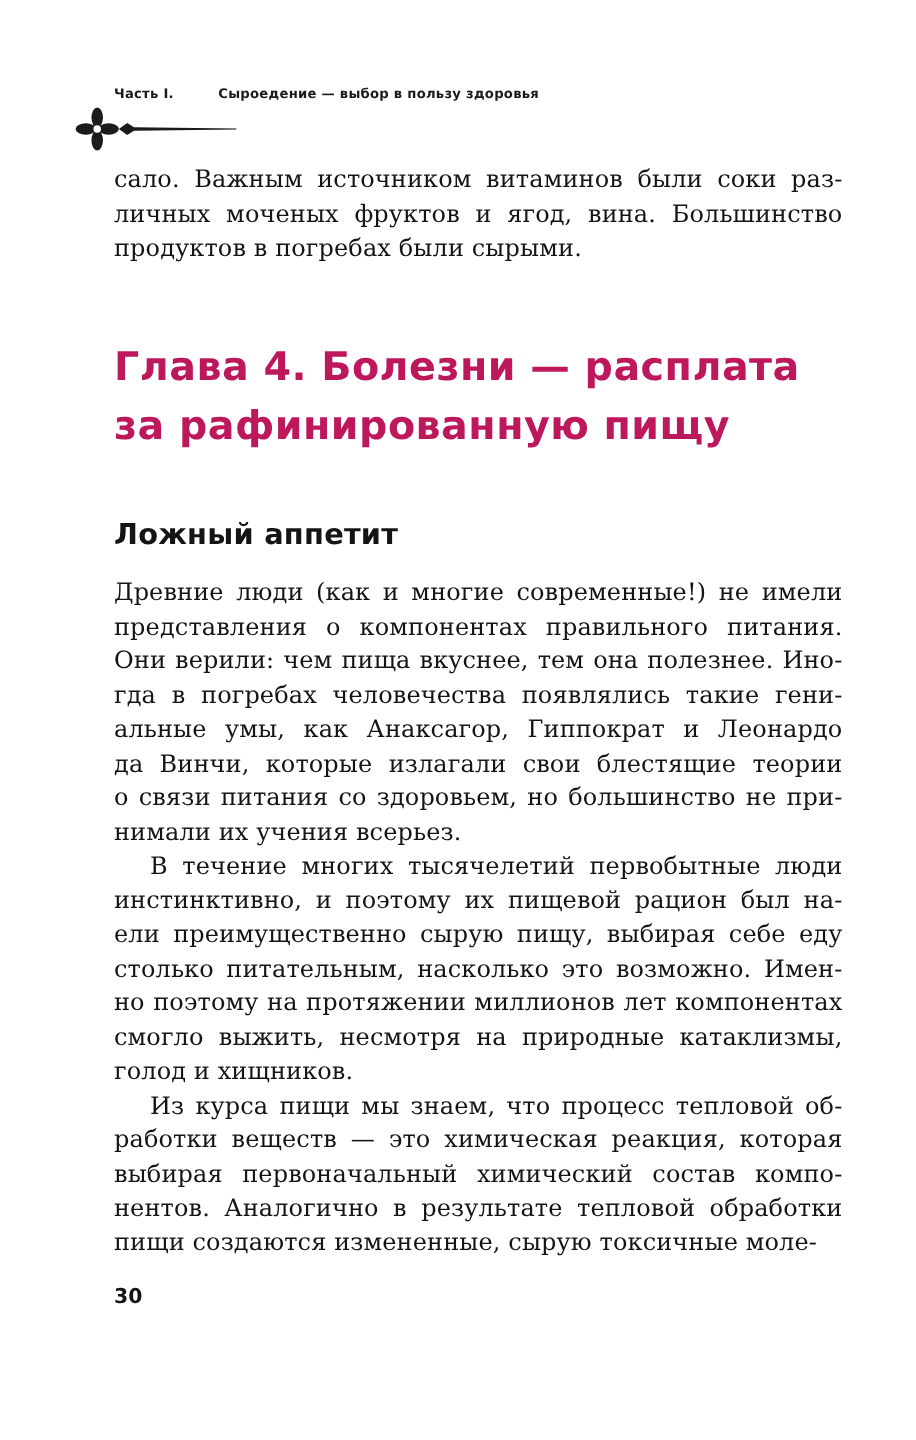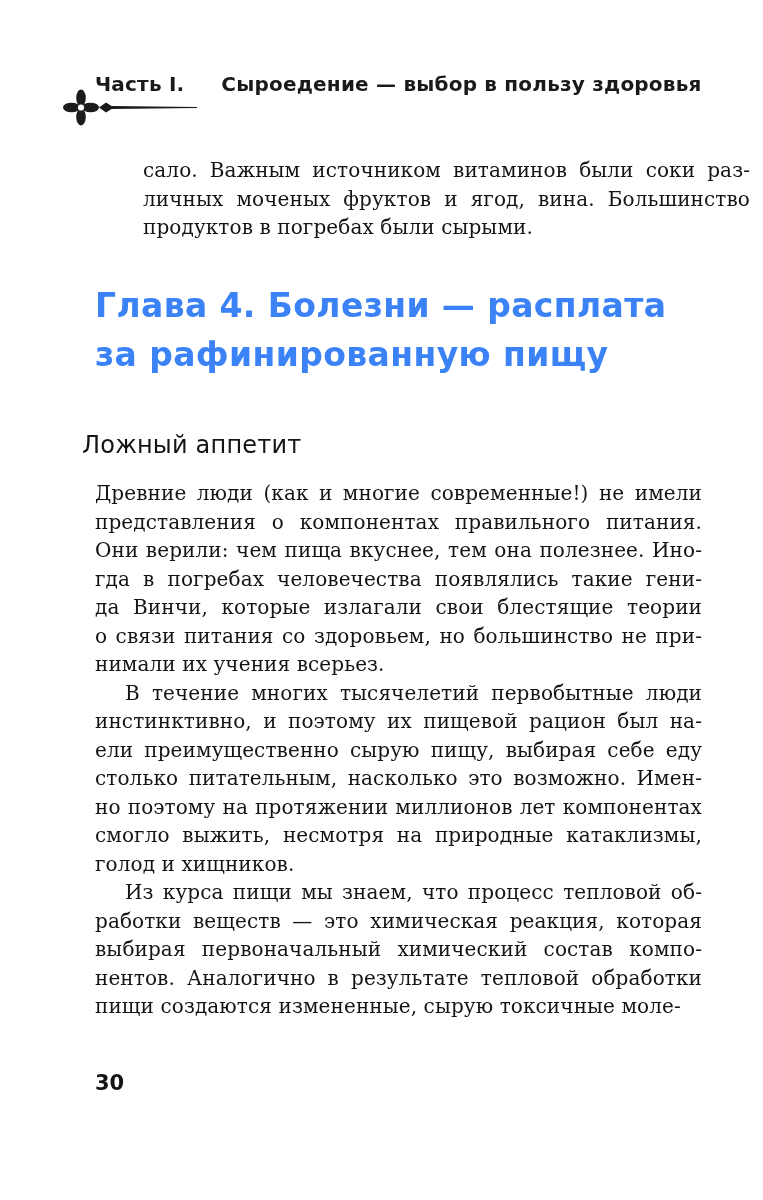--- a/index.html
+++ b/index.html
@@ -9,59 +9,59 @@
     position: relative; overflow: hidden;
     font-family: "DejaVu Serif", serif;
     color: #141414;
   }
   .page { position: absolute; inset: 0; background: #ffffff; }
 
   .running-head {
     position: absolute; top: 72px; left: 95px; right: 60px;
     display: flex; gap: 37px; align-items: baseline;
     font-family: "DejaVu Sans", "Liberation Sans", sans-serif;
-    font-size: 20px; font-weight: 600; color: #1a1a1a;
+    font-size: 11px; font-weight: 600; color: #1a1a1a;
     letter-spacing: 0.2px; white-space: nowrap;
   }
 
   .ornament { position: absolute; top: 87px; left: 54px; width: 145px; height: 42px; }
   .ornament svg { display: block; }
 
   .bodycopy { position: absolute; left: 95px; width: 607px; }
-  .cont { top: 156px; margin-left: 48px; }
+  .cont { top: 135px; }
   .main { top: 479px; }
 
   .tline {
     font-size: 20px; line-height: 28.5px;
     text-align: justify; text-align-last: justify;
     text-justify: inter-word;
     letter-spacing: 0.1px;
   }
   .tlast { text-align-last: left; }
   .para.indent .tline:first-child { text-indent: 30px; }
 
   .chapter-title {
     position: absolute; top: 281px; left: 95px; width: 630px;
     font-family: "DejaVu Sans", "Liberation Sans", sans-serif;
     font-size: 33px; line-height: 49px; font-weight: 700;
-    letter-spacing: 0.4px; color: #3b82f6;
+    letter-spacing: 0.4px; color: #be185d;
   }
   .chapter-title .ct-line { display: block; }
 
   .section-title {
-    position: absolute; top: 431px; left: 82px;
+    position: absolute; top: 431px; left: 95px;
     font-family: "DejaVu Sans", "Liberation Sans", sans-serif;
-    font-size: 24px; font-weight: 400; letter-spacing: 0.2px;
+    font-size: 24px; font-weight: 700; letter-spacing: 0.2px;
     color: #141414;
   }
 
   .page-number {
     position: absolute; top: 1071px; left: 95px;
     font-family: "DejaVu Sans", "Liberation Sans", sans-serif;
-    font-size: 21px; font-weight: 700; color: #141414;
+    font-size: 17px; font-weight: 700; color: #141414;
   }
 </style>
 </head>
 <body>
 
 <div class="page">
 
   <header class="running-head">
     <span>Часть I.</span>
     <span>Сыроедение — выбор в пользу здоровья</span>
@@ -93,20 +93,21 @@
   </h1>
 
   <h2 class="section-title">Ложный аппетит</h2>
 
   <div class="bodycopy main">
     <div class="para">
         <div class="tline">Древние люди (как и многие современные!) не имели</div>
         <div class="tline">представления о компонентах правильного питания.</div>
         <div class="tline">Они верили: чем пища вкуснее, тем она полезнее. Ино-</div>
         <div class="tline">гда в погребах человечества появлялись такие гени-</div>
+        <div class="tline">альные умы, как Анаксагор, Гиппократ и Леонардо</div>
         <div class="tline">да Винчи, которые излагали свои блестящие теории</div>
         <div class="tline">о связи питания со здоровьем, но большинство не при-</div>
         <div class="tline tlast">нимали их учения всерьез.</div>
       </div>
     <div class="para indent">
         <div class="tline">В течение многих тысячелетий первобытные люди</div>
         <div class="tline">инстинктивно, и поэтому их пищевой рацион был на-</div>
         <div class="tline">ели преимущественно сырую пищу, выбирая себе еду</div>
         <div class="tline">столько питательным, насколько это возможно. Имен-</div>
         <div class="tline">но поэтому на протяжении миллионов лет компонентах</div>

